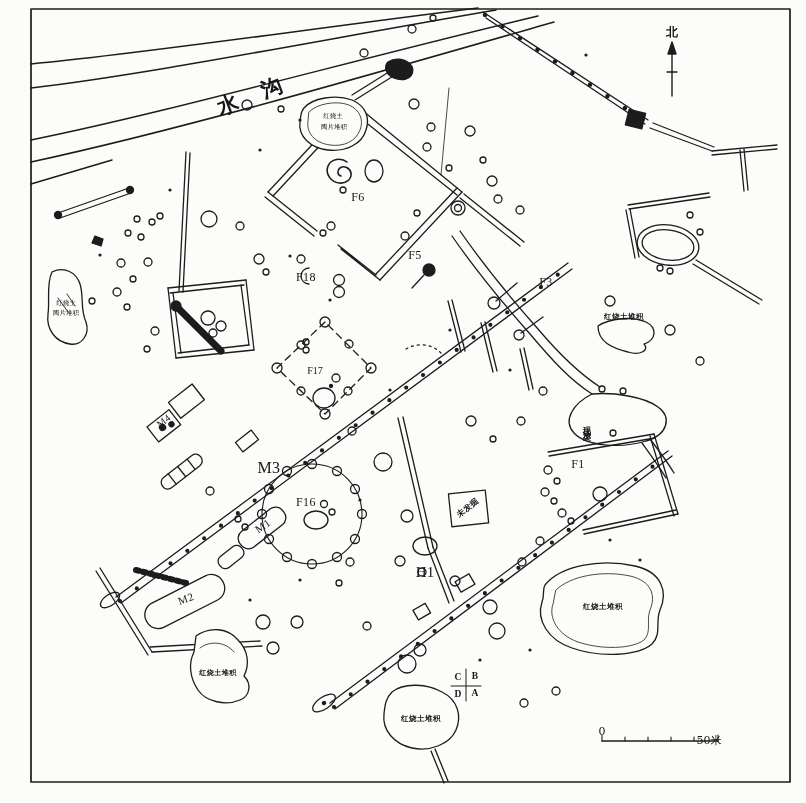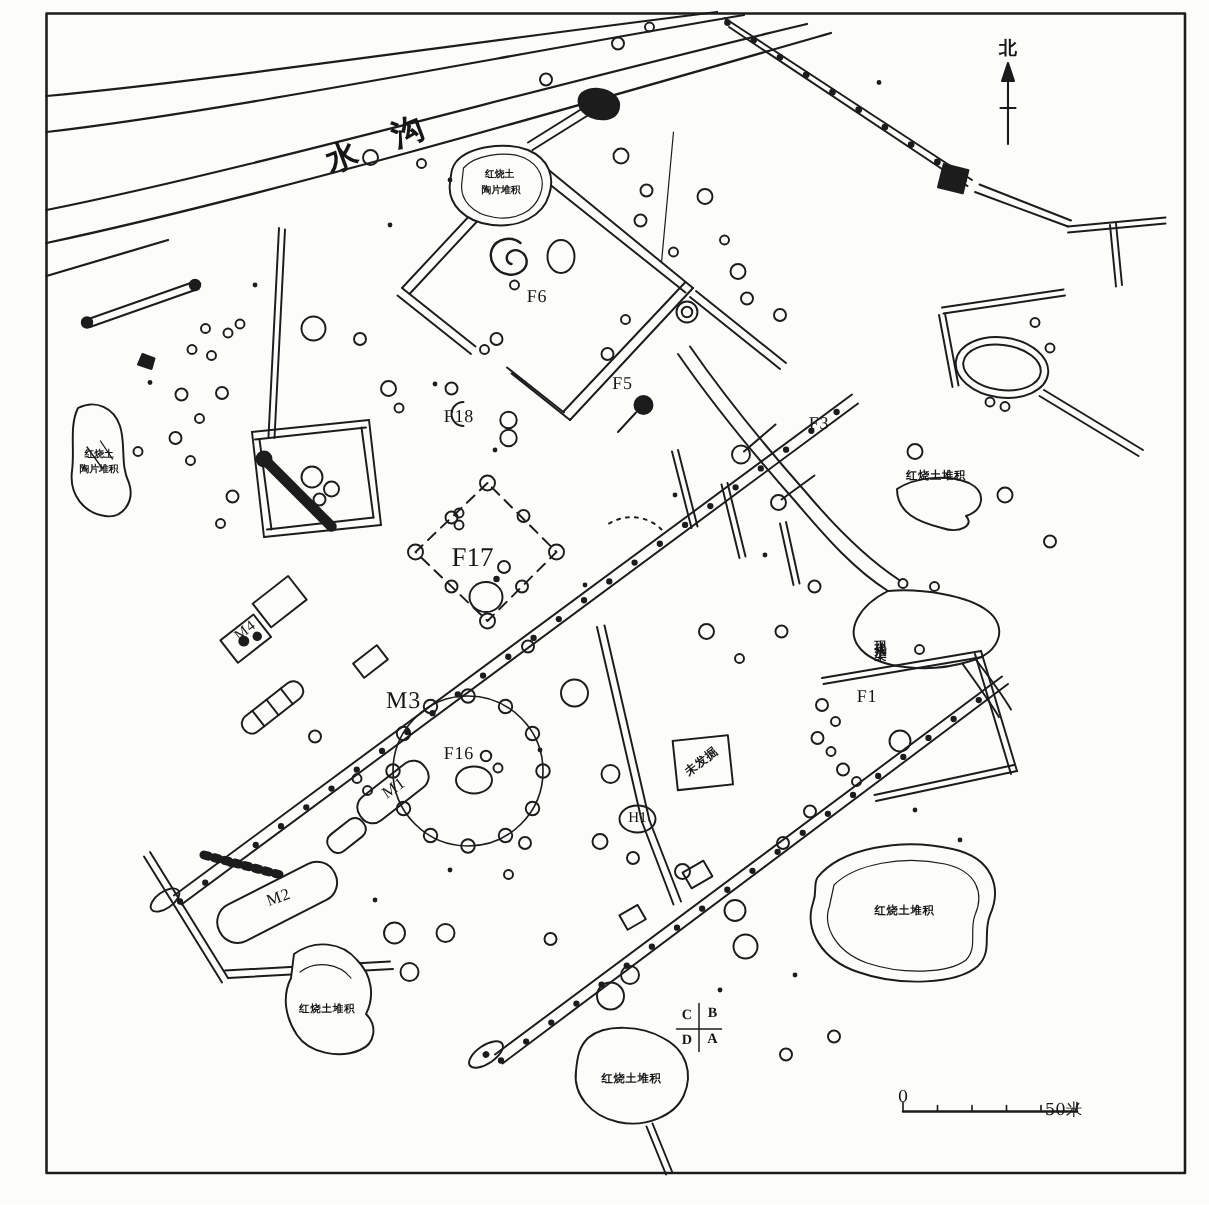--- a/index.html
+++ b/index.html
@@ -2,24 +2,24 @@
 <html><head>
 <meta charset="utf-8">
 <style>
   html,body{margin:0;padding:0;background:#ffffff;}
   .stage{position:relative;width:806px;height:803px;background:#fcfcfa;overflow:hidden;
          font-family:"Liberation Serif",serif;color:#1c1c1c;}
   .stage svg{position:absolute;left:0;top:0;}
   .lbl{position:absolute;transform:translate(-50%,-50%);white-space:nowrap;line-height:1;
        font-family:"Liberation Serif",serif;color:#161616;}
   .f{font-size:12px;letter-spacing:.5px;}
-  .f-lg{font-size:18px;}
-  .f-sm{font-size:10px;}
+  .f-lg{font-size:10px;}
+  .f-sm{font-size:15px;margin-top:26px;}
   .cn{font-family:"DejaVu Sans",sans-serif;font-weight:700;font-size:7.5px;letter-spacing:.5px;}
-  .cn-xs{font-family:"DejaVu Sans",sans-serif;font-weight:700;font-size:6.5px;}
+  .cn-xs{font-family:"DejaVu Sans",sans-serif;font-weight:400;font-size:6.5px;}
   .river{font-family:"DejaVu Sans",sans-serif;font-weight:600;font-size:21px;letter-spacing:26px;
          transform:translate(-50%,-50%) rotate(-21deg);}
   .north{font-family:"DejaVu Sans",sans-serif;font-weight:700;font-size:12px;}
   .scale-num{font-size:11px;font-family:"DejaVu Serif",serif;}
   .rot38{transform:translate(-50%,-50%) rotate(-38deg);}
   .rot35{transform:translate(-50%,-50%) rotate(-35deg);}
   .rot20{transform:translate(-50%,-50%) rotate(-20deg);}
   .vert{writing-mode:vertical-rl;text-orientation:upright;letter-spacing:2px;
         font-family:"DejaVu Sans",sans-serif;font-weight:700;font-size:8px;}
   .quad{font-size:9.5px;font-weight:700;}

